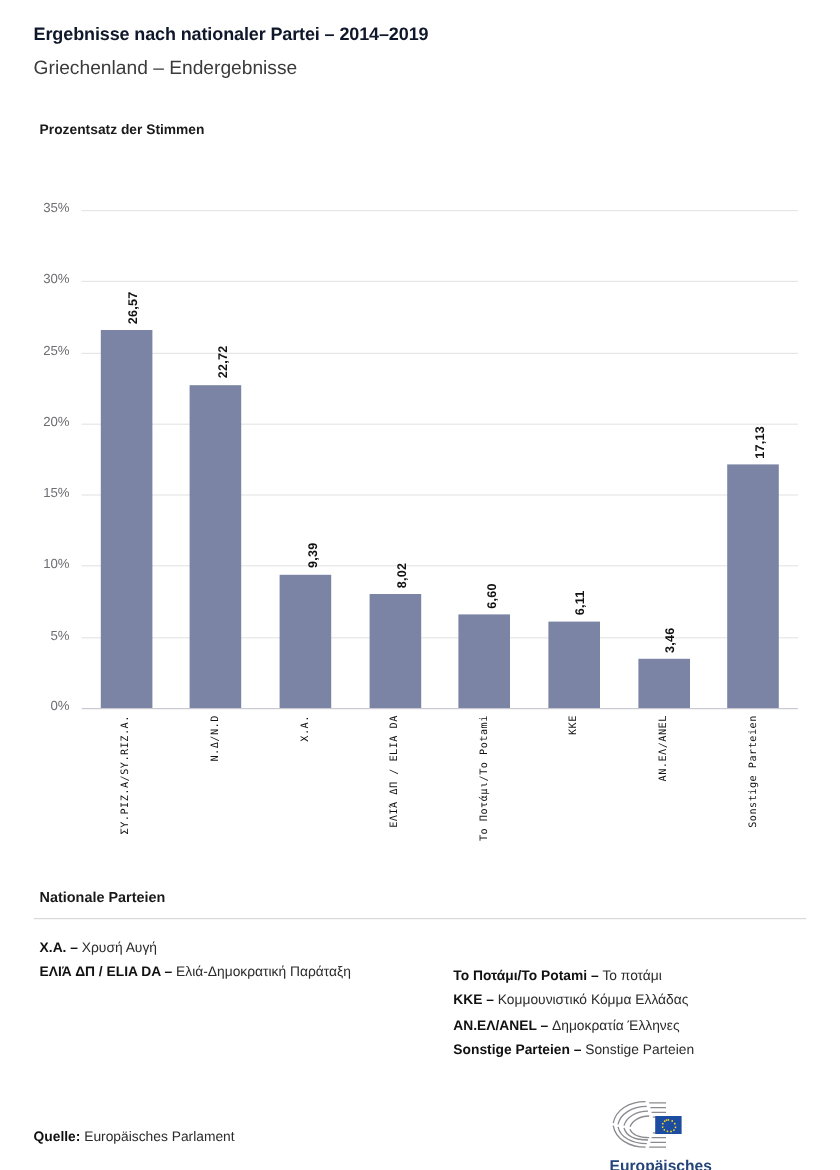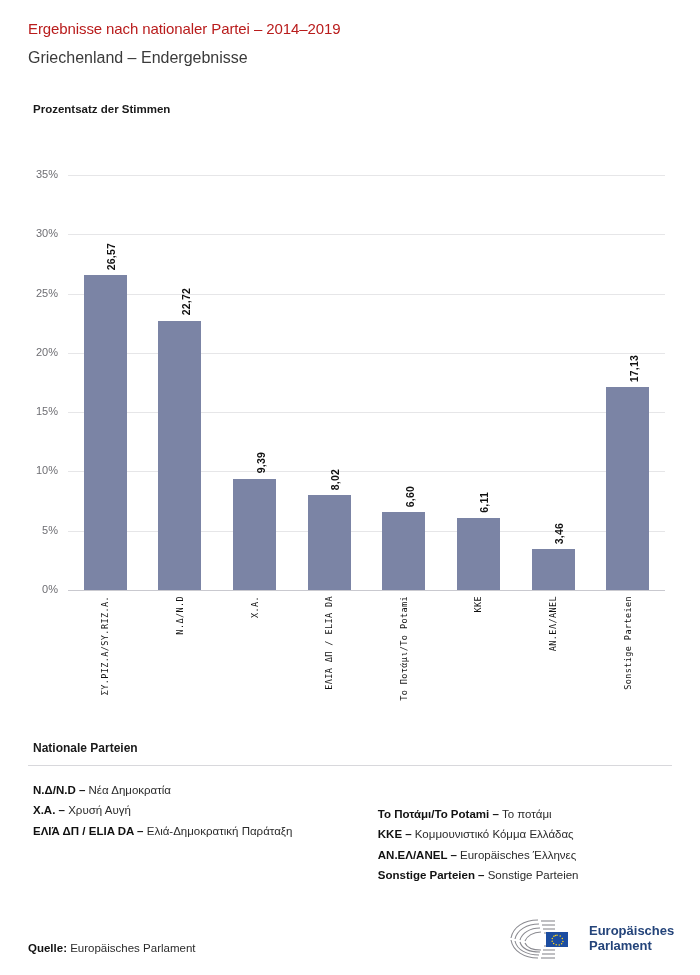--- a/index.html
+++ b/index.html
@@ -13,21 +13,21 @@
   #page {
     position: relative;
     width: 700px; height: 975px;
     overflow: hidden;
     background: #ffffff;
   }
 
   
   .title {
     position: absolute; left: 28px; top: 20px;
-    font-size: 15px; font-weight: normal; color: #b91c1c;
+    font-size: 15px; font-weight: bold; color: #0f172a;
     letter-spacing: -0.1px;
   }
   .subtitle {
     position: absolute; left: 28px; top: 49px;
     font-size: 16px; font-weight: normal; color: #3b3b3b;
   }
   .axis-caption {
     position: absolute; left: 33px; top: 103px;
     font-size: 11.5px; font-weight: bold; color: #1a1a1a;
   }
@@ -127,21 +127,21 @@
 
   
   .source {
     position: absolute; left: 28px; top: 942px;
     font-size: 11.5px; color: #2b2b2b;
   }
   .source b { color: #111; }
   .logo {
     position: absolute; left: 508px; top: 916px;
     width: 164px; height: 46px;
-    display: flex; align-items: center; gap: 7px;
+    display: flex; align-items: flex-start; gap: 7px; flex-direction: column;
   }
   .logo-mark { width: 74px; height: 42px; flex: 0 0 auto; }
   .logo-text {
     font-size: 13px; font-weight: bold; color: #24447a;
     line-height: 1.12;
   }
 </style>
 </head>
 <body>
 
@@ -230,28 +230,27 @@
       </div>
       <div class="xlab">
         <span>Sonstige Parteien</span>
       </div>
     </div>
 
   <div class="legend-title">Nationale Parteien</div>
   <div class="legend-rule"></div>
   <div class="legend-cols">
     <div class="legend-col" id="legend-left">
-        <div class="legend-item"><b>Ν.Δ/N.D –</b><span> Νέα Δημοκρατία</span></div>
         <div class="legend-item"><b>X.A. –</b><span> Χρυσή Αυγή</span></div>
         <div class="legend-item"><b>ΕΛΙΆ ΔΠ / ELIA DA –</b><span> Ελιά-Δημοκρατική Παράταξη</span></div>
       </div>
     <div class="legend-col right" id="legend-right">
         <div class="legend-item"><b>Το Ποτάμι/To Potami –</b><span> Το ποτάμι</span></div>
         <div class="legend-item"><b>KKE –</b><span> Κομμουνιστικό Κόμμα Ελλάδας</span></div>
-        <div class="legend-item"><b>ΑΝ.ΕΛ/ANEL –</b><span> Europäisches Έλληνες</span></div>
+        <div class="legend-item"><b>ΑΝ.ΕΛ/ANEL –</b><span> Δημοκρατία Έλληνες</span></div>
         <div class="legend-item"><b>Sonstige Parteien –</b><span> Sonstige Parteien</span></div>
       </div>
   </div>
 
   <div class="source">
     <b>Quelle:</b>
     <span>Europäisches Parlament</span>
   </div>
 
   <div class="logo">

